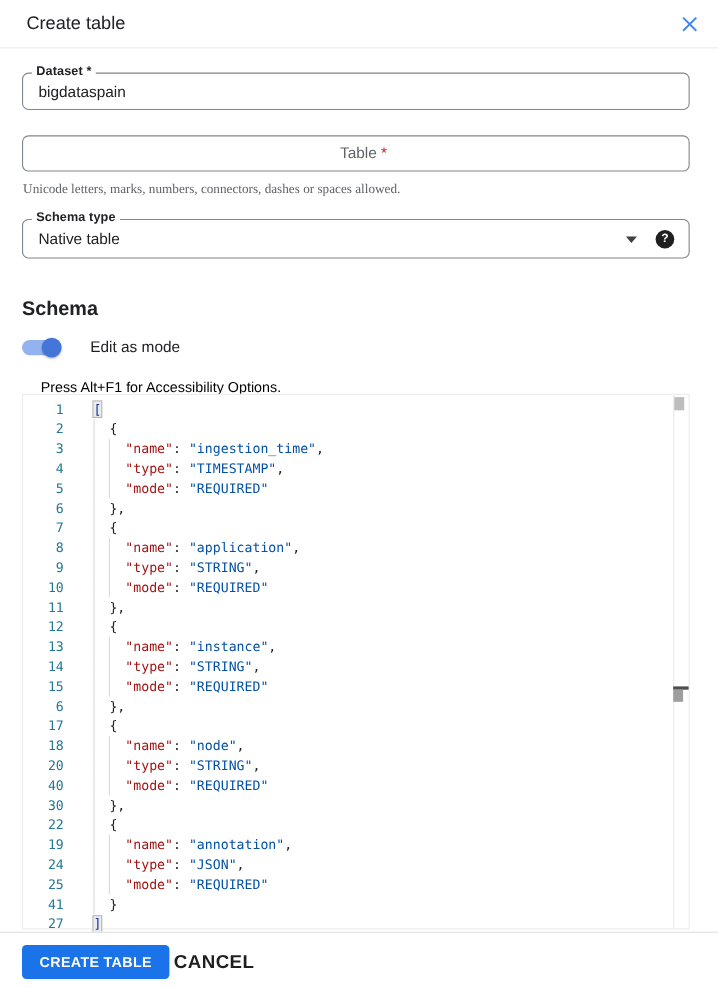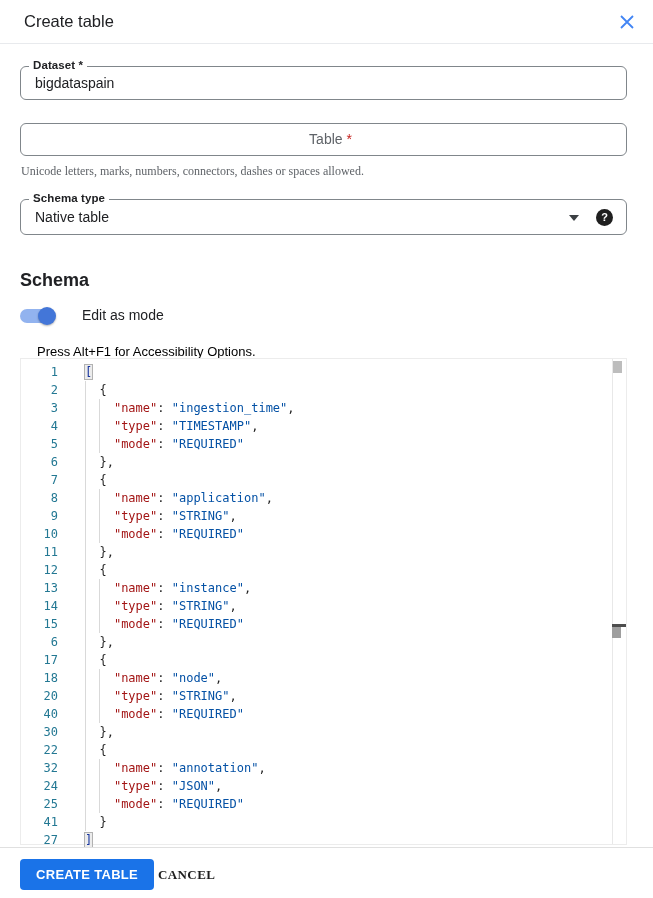--- a/index.html
+++ b/index.html
@@ -48,21 +48,21 @@
   .bm { outline:1px solid #b2b2b2; background:#ececec; color:#15339e; }
   .ig { position:absolute; top:0; bottom:0; width:1px; background:#d9d9d9; }
   .sb-line { position:absolute; top:0; bottom:0; right:13px; width:1px; background:#e8e8e8; }
   .sb-thumb { position:absolute; right:4px; top:2px; width:9px; height:12px; background:#bdbdbd; cursor:pointer; }
   .ruler-dash { position:absolute; right:0; top:265px; width:14px; height:3px; background:#4d4d4d; }
   .ruler-thumb { position:absolute; right:5px; top:268px; width:9px; height:11px; background:#9e9e9e; cursor:pointer; }
 
   
   .footer { position:absolute; left:0; right:0; top:847px; bottom:0; border-top:1px solid #e0e0e0; background:#fff; }
   .btn-primary { position:absolute; left:20px; top:11px; height:31px; padding:0 16px; background:#1a73e8; color:#fff; border:none; border-radius:4px; font-family:"Liberation Sans",sans-serif; font-size:13px; font-weight:600; letter-spacing:.3px; cursor:pointer; }
-  .btn-text { position:absolute; left:158px; top:11px; height:31px; background:transparent; border:none; color:#1f1f1f; font-family:Liberation Serif, serif; font-size:13px; font-weight:600; letter-spacing:.4px; cursor:pointer; }
+  .btn-text { position:absolute; left:158px; top:11px; height:31px; background:transparent; border:none; color:#1f1f1f; font-family:Liberation Sans, sans-serif; font-size:17px; font-weight:600; letter-spacing:.4px; cursor:pointer; }
 </style>
 </head>
 <body>
 
 <div class="dialog">
 
   <div class="header">
     <span class="title">Create table</span>
     <button class="close-btn">
       <svg width="16" height="16" viewBox="0 0 16 16">
@@ -183,21 +183,21 @@
         </div>
         <div class="row">
           <span class="ln">30</span>
           <span class="code"><span class="ig" style="left: calc(0ch + 27px);"></span>  },</span>
         </div>
         <div class="row">
           <span class="ln">22</span>
           <span class="code"><span class="ig" style="left: calc(0ch + 27px);"></span>  {</span>
         </div>
         <div class="row">
-          <span class="ln">32</span>
+          <span class="ln">19</span>
           <span class="code"><span class="ig" style="left: calc(0ch + 27px);"></span><span class="ig" style="left: calc(2ch + 27px);"></span>    <span class="tk-key">"name"</span>: <span class="tk-str">"annotation"</span>,</span>
         </div>
         <div class="row">
           <span class="ln">24</span>
           <span class="code"><span class="ig" style="left: calc(0ch + 27px);"></span><span class="ig" style="left: calc(2ch + 27px);"></span>    <span class="tk-key">"type"</span>: <span class="tk-str">"JSON"</span>,</span>
         </div>
         <div class="row">
           <span class="ln">25</span>
           <span class="code"><span class="ig" style="left: calc(0ch + 27px);"></span><span class="ig" style="left: calc(2ch + 27px);"></span>    <span class="tk-key">"mode"</span>: <span class="tk-str">"REQUIRED"</span></span>
         </div>

